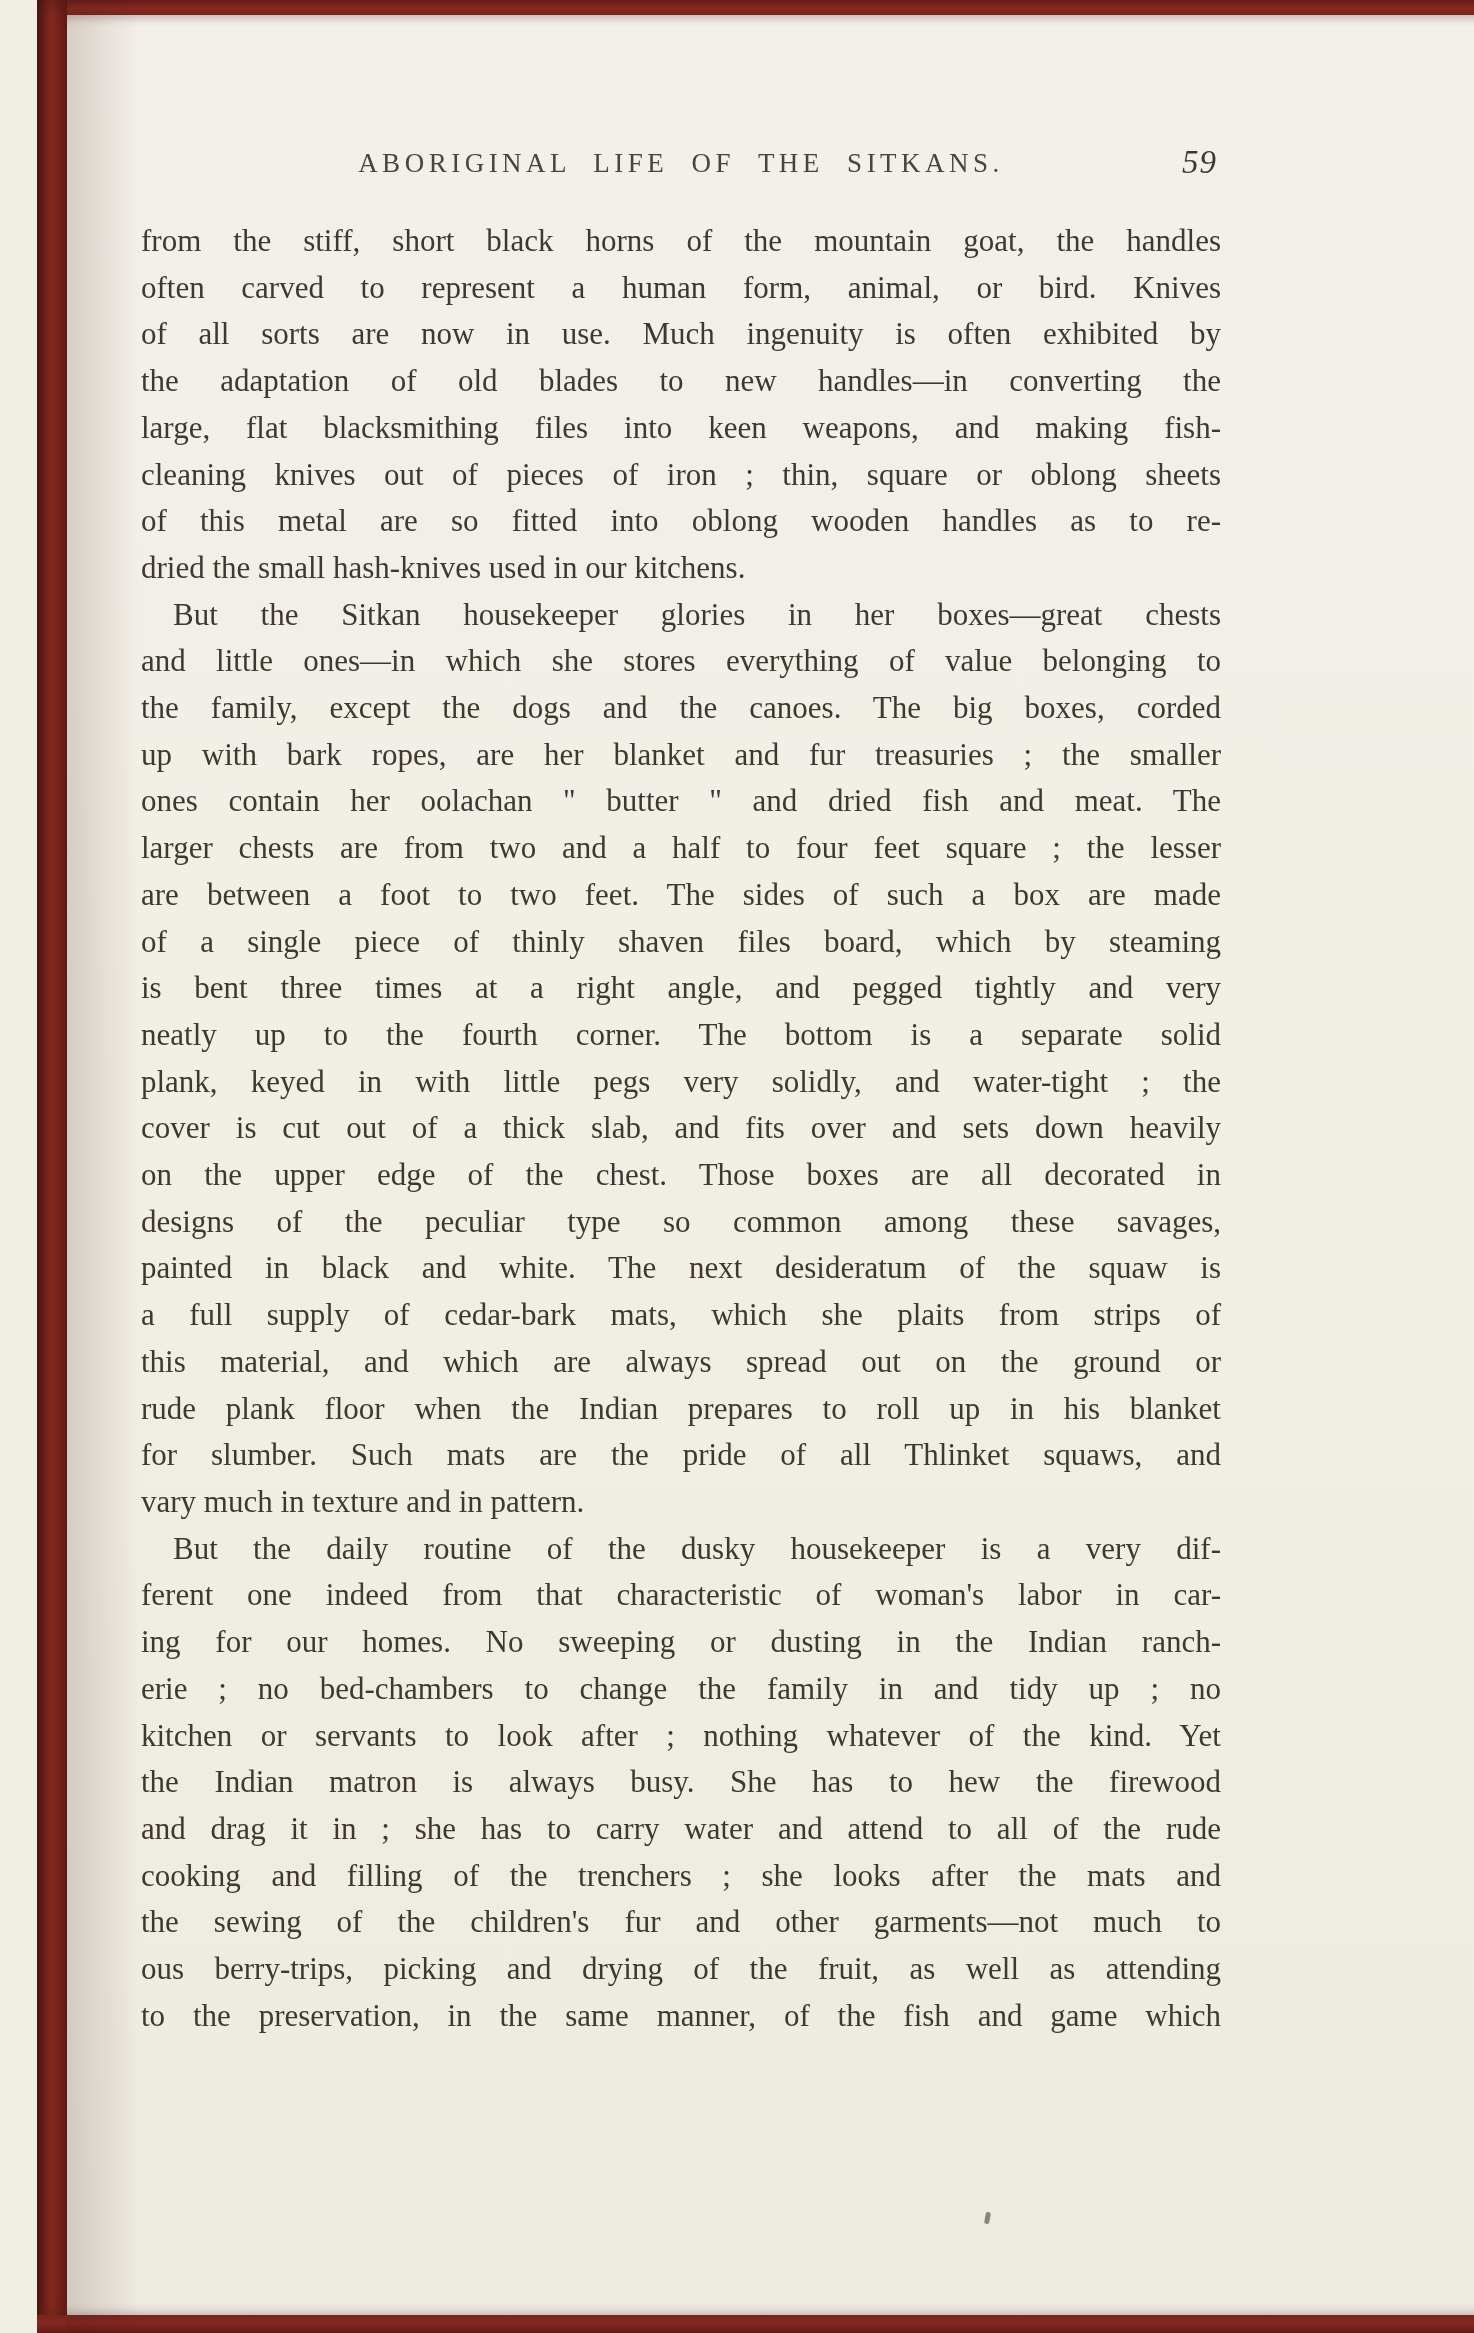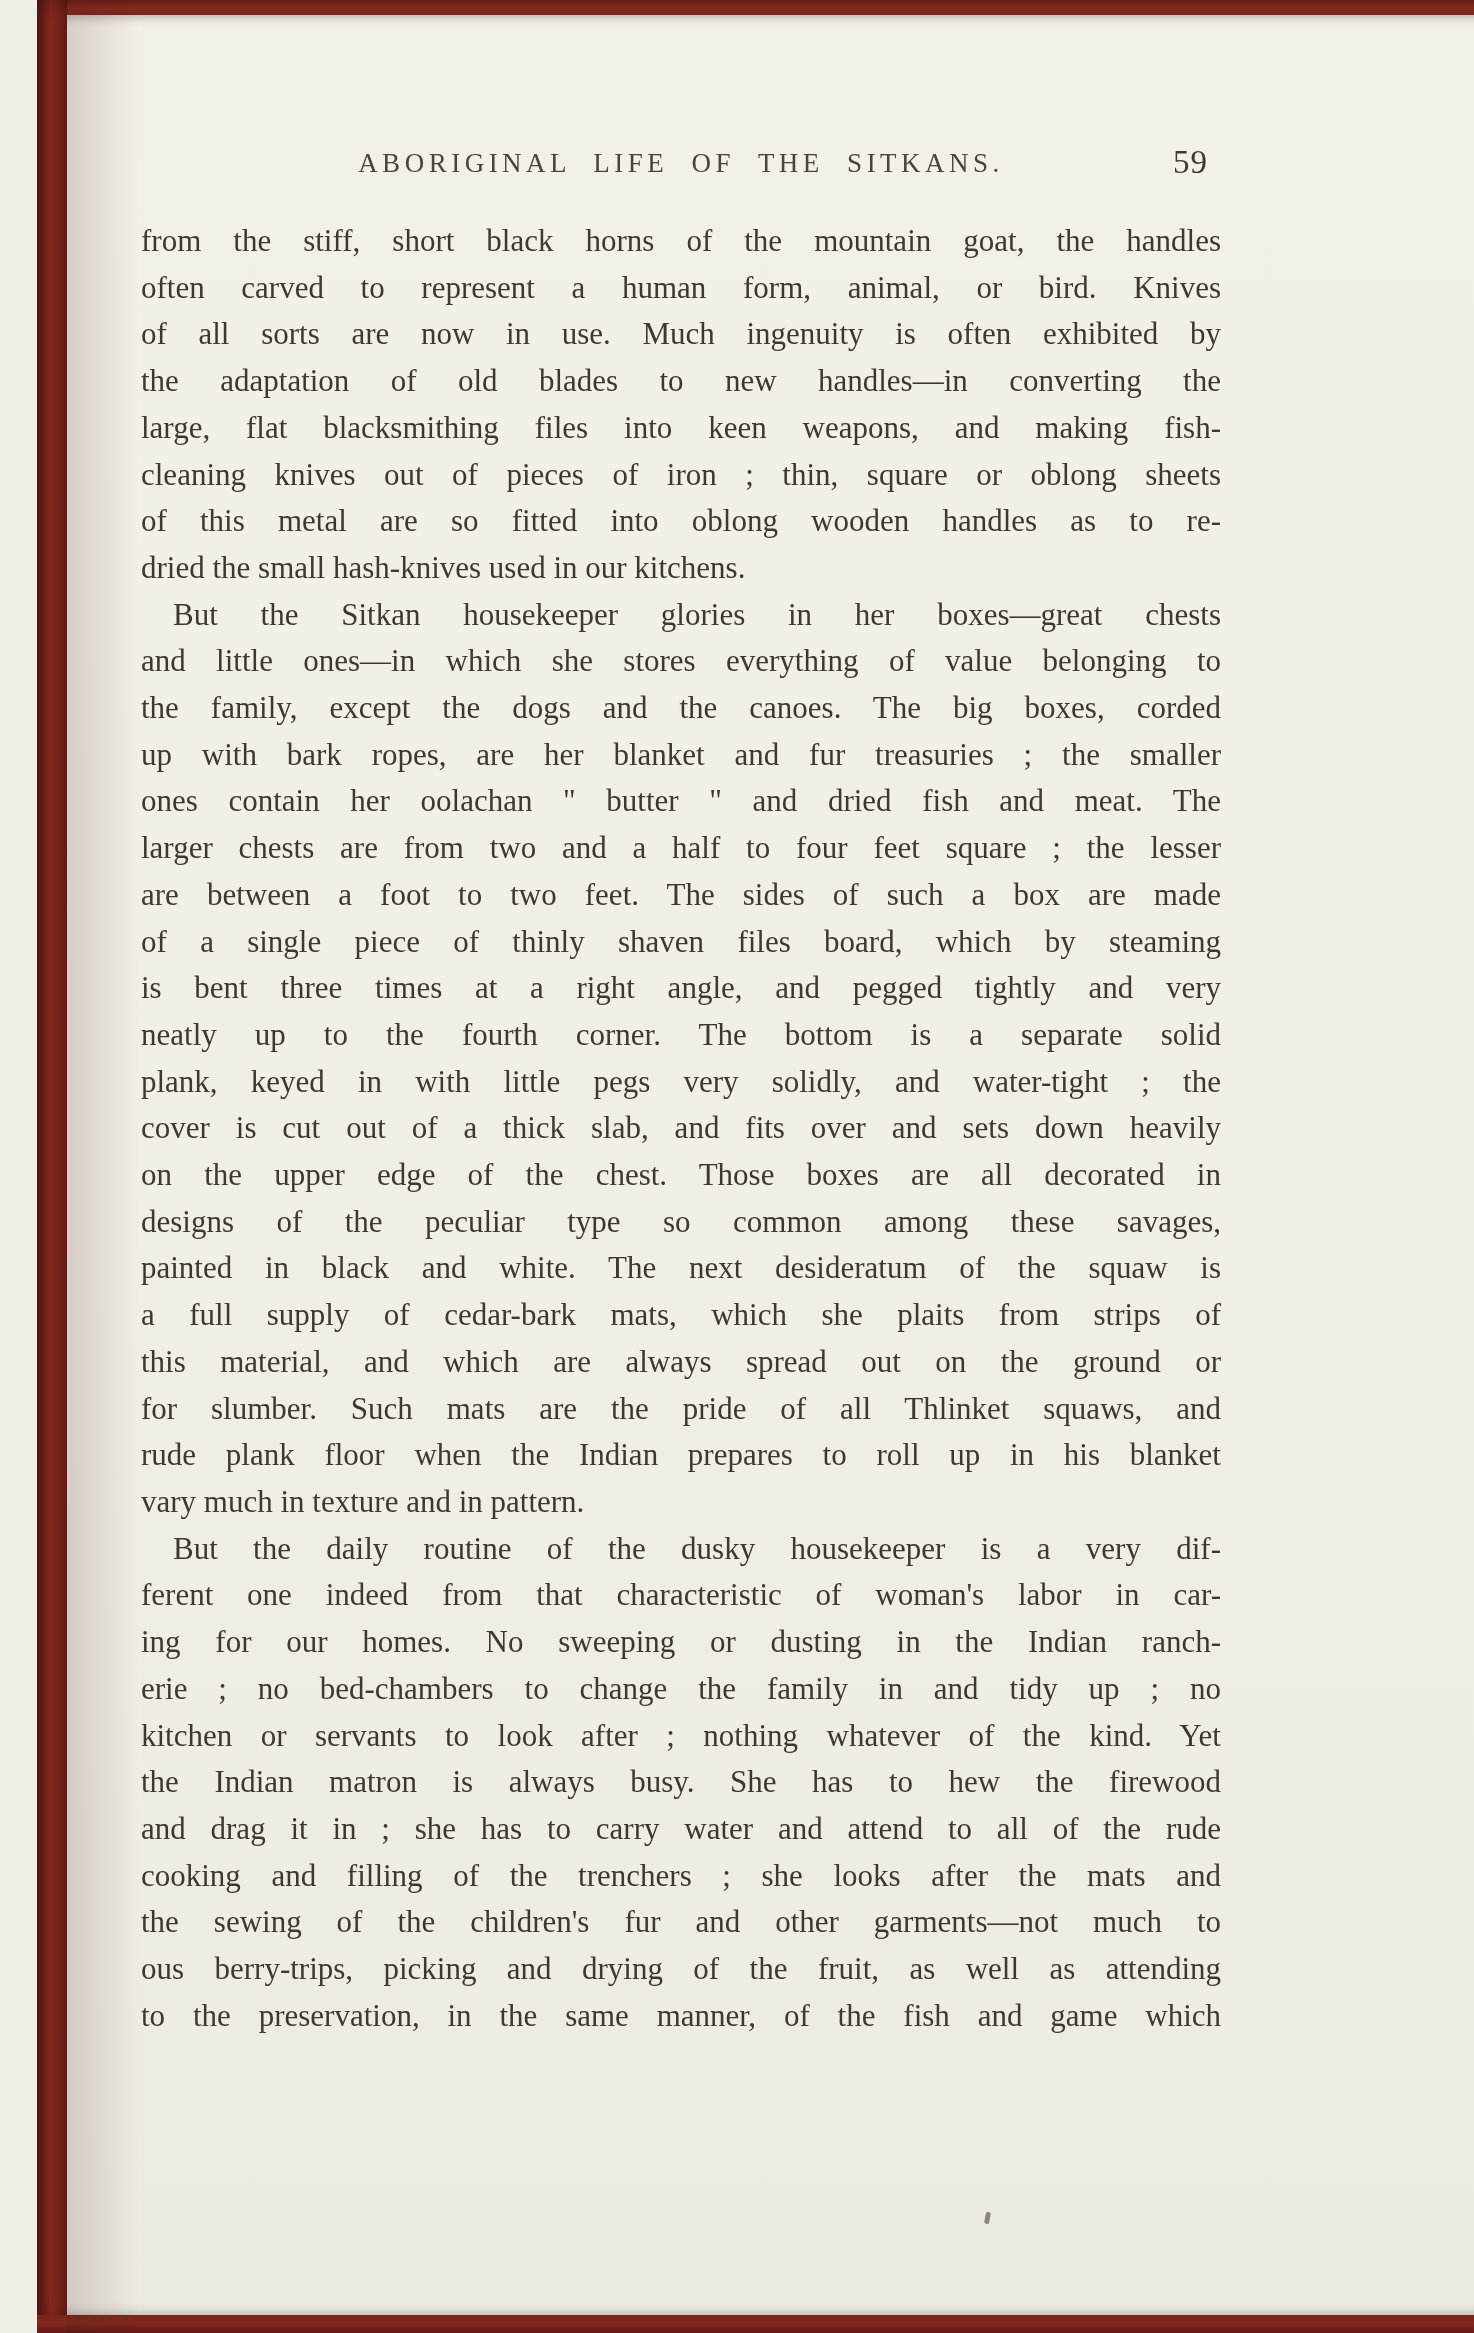--- a/index.html
+++ b/index.html
@@ -59,25 +59,26 @@
     text-align: center;
   }
   .running-title {
     font-size: 27px;
     letter-spacing: 4.5px;
     word-spacing: 12px;
     color: var(--title);
   }
   .page-number {
     position: absolute;
-    right: 13px;
+    right: 4px;
     top: -4px;
     font-size: 33px;
     letter-spacing: 1px;
     color: var(--ink);
+    font-style: italic;
   }
 
   .body-text {
     margin-top: 28px;
     font-size: 31px;
     line-height: 46.7px;
     color: var(--ink);
   }
   .line { text-align: justify; }
   .line.just { text-align-last: justify; }
@@ -131,22 +132,22 @@
           <div class="line just">of a single piece of thinly shaven files board, which by steaming</div>
           <div class="line just">is bent three times at a right angle, and pegged tightly and very</div>
           <div class="line just">neatly up to the fourth corner. The bottom is a separate solid</div>
           <div class="line just">plank, keyed in with little pegs very solidly, and water-tight ; the</div>
           <div class="line just">cover is cut out of a thick slab, and fits over and sets down heavily</div>
           <div class="line just">on the upper edge of the chest. Those boxes are all decorated in</div>
           <div class="line just">designs of the peculiar type so common among these savages,</div>
           <div class="line just">painted in black and white. The next desideratum of the squaw is</div>
           <div class="line just">a full supply of cedar-bark mats, which she plaits from strips of</div>
           <div class="line just">this material, and which are always spread out on the ground or</div>
+          <div class="line just">rude plank floor when the Indian prepares to roll up in his blanket</div>
           <div class="line just">for slumber. Such mats are the pride of all Thlinket squaws, and</div>
-          <div class="line just">rude plank floor when the Indian prepares to roll up in his blanket</div>
           <div class="line">vary much in texture and in pattern.</div>
         </div>
         <div class="paragraph">
           <div class="line just indent">But the daily routine of the dusky housekeeper is a very dif-</div>
           <div class="line just">ferent one indeed from that characteristic of woman's labor in car-</div>
           <div class="line just">ing for our homes. No sweeping or dusting in the Indian ranch-</div>
           <div class="line just">erie ; no bed-chambers to change the family in and tidy up ; no</div>
           <div class="line just">kitchen or servants to look after ; nothing whatever of the kind. Yet</div>
           <div class="line just">the Indian matron is always busy. She has to hew the firewood</div>
           <div class="line just">and drag it in ; she has to carry water and attend to all of the rude</div>

